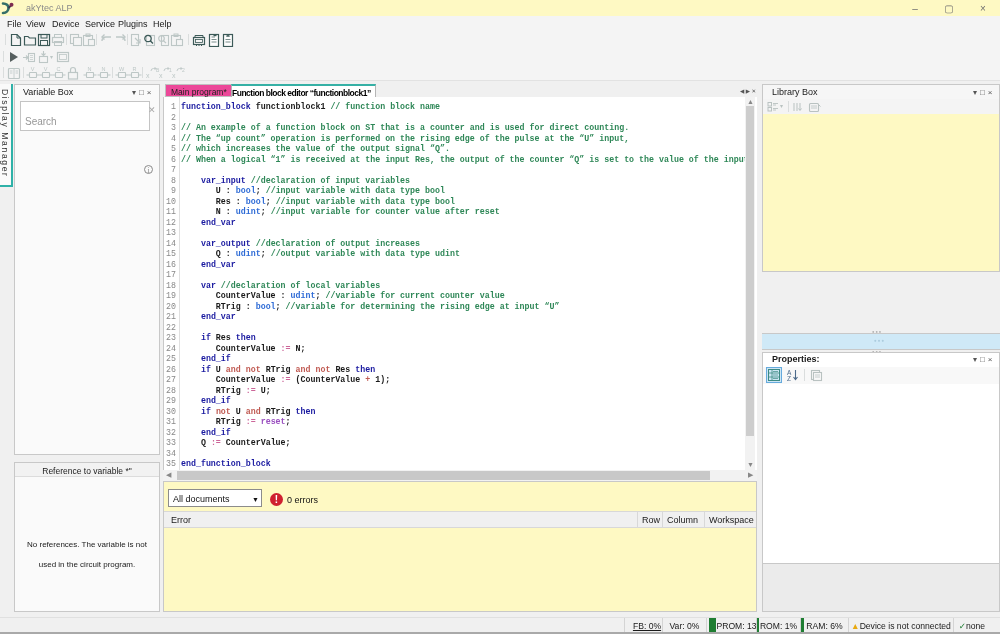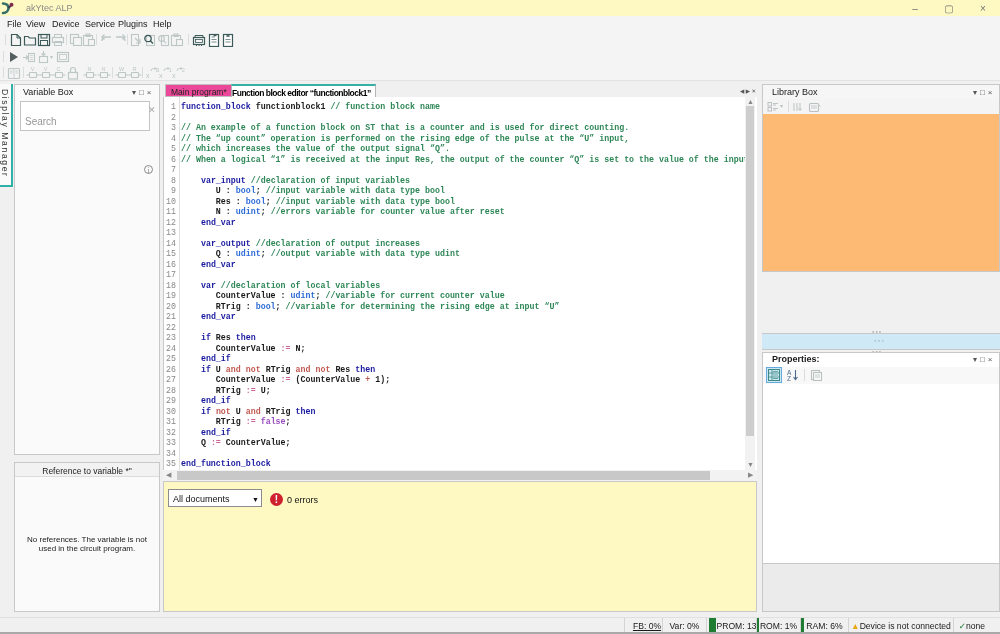--- a/index.html
+++ b/index.html
@@ -26,21 +26,21 @@
 
 #varbox { left:14px; top:84px; width:146px; height:371px; background:#fafafa; border:1px solid #c8c8c8; }
 .ptitle { position:absolute; font-size:9px; color:#1a1a1a; }
 .picons { position:absolute; font-size:8px; color:#555; letter-spacing:3px; }
 #searchbox { position:absolute; left:5px; top:16px; width:130px; height:18px; background:#ffffff; border:1px solid #c4c4c4; font-size:10px; color:#979797; padding:14px 4px; }
 #searchx { position:absolute; left:133px; top:20px; font-size:9px; color:#aaa; }
 #infoi { position:absolute; left:129px; top:80px; width:9px; height:9px; border:1px solid #8a8a8a; border-radius:50%; color:#8a8a8a; font-size:8px; line-height:9px; text-align:center; font-family:"Liberation Serif",serif; }
 
 #refpanel { left:14px; top:462px; width:146px; height:150px; background:#fafafa; border:1px solid #c8c8c8; }
 #refhead { position:absolute; left:0; top:0; width:100%; height:14px; background:#f2f2f2; border-bottom:1px solid #dcdcdc; text-align:center; font-size:8.5px; color:#1a1a1a; padding-top:3px; }
-#reftext { position:absolute; left:3px; top:72px; width:138px; text-align:center; font-size:8px; color:#1a1a1a; line-height:9px; }
+#reftext { position:absolute; left:3px; top:72px; width:138px; text-align:center; font-size:8px; color:#1a1a1a; line-height:20px; }
 
 #tabbar { left:163px; top:84px; width:594px; height:13px; background:#f0f0f0; }
 #tab1 { position:absolute; left:2px; top:0px; height:13px; background:#ec4899; border:1px solid #c0c0c0; font-size:8.5px; color:#222; padding:2px 5px 0 5px; }
 #tab2 { position:absolute; left:68px; top:0px; height:14px; background:#ffffff; border:1px solid #b5b5b5; border-bottom:none; border-top:2px solid #35b0a5; font-size:8.5px; letter-spacing:-0.5px; font-weight:bold; color:#000; padding:2px 4px 0 0; }
 #tabarrows { position:absolute; right:1px; top:4px; font-size:5.5px; color:#555; }
 #editor { left:163px; top:97px; width:594px; height:373px; background:#ffffff; border-left:1px solid #c8c8c8; }
 #linenums { position:absolute; left:0; top:5px; width:12px; font-family:"Liberation Mono",monospace; font-size:8.3px; line-height:10.5px; color:#888888; text-align:right; white-space:pre; }
 #lndiv { position:absolute; left:15px; top:0; width:1px; height:373px; background:#e0e0e0; }
 #code { position:absolute; left:17px; top:5px; font-family:"Liberation Mono",monospace; font-size:8.3px; line-height:10.5px; font-weight:bold; color:#1a1a1a; white-space:pre; }
 .k { color:#1a1aa0; }
@@ -58,21 +58,21 @@
 
 #errarea { left:163px; top:481px; width:594px; height:131px; background:#fef9c3; border:1px solid #c8c8c8; }
 #combo { position:absolute; left:4px; top:7px; width:94px; height:18px; background:#ffffff; border:1px solid #8c8c8c; font-size:9px; color:#111; padding:4px 4px; }
 #comboarr { position:absolute; left:88px; top:14px; font-size:7px; color:#111; }
 #erricon { position:absolute; left:106px; top:11px; width:13px; height:13px; background:#cf2030; border-radius:50%; color:#fff; font-size:10px; font-weight:bold; text-align:center; line-height:13px; }
 #errcount { position:absolute; left:123px; top:13px; font-size:9px; color:#111; }
 #tblhead { position:absolute; left:0px; top:29px; width:592px; height:17px; background:#f0f0f0; border-top:1px solid #d8d8d8; border-bottom:1px solid #d8d8d8; font-size:9px; color:#1a1a1a; }
 .th { position:absolute; top:3px; }
 .thsep { position:absolute; top:0; width:1px; height:16px; background:#d8d8d8; }
 
-#libbox { left:762px; top:84px; width:238px; height:188px; background:#fdba74; border:1px solid #c8c8c8; }
+#libbox { left:762px; top:84px; width:238px; height:188px; background:#fef9c3; border:1px solid #c8c8c8; }
 #libhead { position:absolute; left:0; top:0; width:236px; height:14px; background:#f6f6f6; }
 #libtools { position:absolute; left:0; top:14px; width:236px; height:15px; background:#f4f4f4; }
 #blueband { left:762px; top:333px; width:238px; height:17px; background:#cfe9f7; border-top:1px solid #c8c8c8; border-bottom:1px solid #c8c8c8; }
 #propbox { left:762px; top:352px; width:238px; height:260px; background:#ffffff; border:1px solid #c8c8c8; }
 #proptools { position:absolute; left:0; top:14px; width:236px; height:17px; background:#f8f8f8; }
 #graybottom { left:762px; top:563px; width:238px; height:49px; background:#ebebeb; border:1px solid #c8c8c8; }
 
 #statusbar { left:0; top:617px; width:1000px; height:15px; background:#f0f0f0; border-top:1px solid #e0e0e0; font-size:8.6px; color:#1a1a1a; }
 #statusbtm { left:0; top:632px; width:1000px; height:2px; background:#a9a9a9; }
 .stseg { position:absolute; top:0; height:15px; border-left:1px solid #d4d4d4; text-align:center; padding-top:3px; overflow:hidden; white-space:nowrap; }
@@ -320,41 +320,41 @@
   <div id="code"><span class="k">function_block</span> functionblock1 <span class="c">// function block name</span>
 
 <span class="c">// An example of a function block on ST that is a counter and is used for direct counting.</span>
 <span class="c">// The “up count” operation is performed on the rising edge of the pulse at the “U” input,</span>
 <span class="c">// which increases the value of the output signal “Q”.</span>
 <span class="c">// When a logical “1” is received at the input Res, the output of the counter “Q” is set to the value of the input</span>
 
     <span class="k">var_input</span> <span class="c">//declaration of input variables</span>
        U : <span class="t">bool</span>; <span class="c">//input variable with data type bool</span>
        Res : <span class="t">bool</span>; <span class="c">//input variable with data type bool</span>
-       N : <span class="t">udint</span>; <span class="c">//errors variable for counter value after reset</span>
+       N : <span class="t">udint</span>; <span class="c">//input variable for counter value after reset</span>
     <span class="k">end_var</span>
 
     <span class="k">var_output</span> <span class="c">//declaration of output increases</span>
        Q : <span class="t">udint</span>; <span class="c">//output variable with data type udint</span>
     <span class="k">end_var</span>
 
     <span class="k">var</span> <span class="c">//declaration of local variables</span>
        CounterValue : <span class="t">udint</span>; <span class="c">//variable for current counter value</span>
        RTrig : <span class="t">bool</span>; <span class="c">//variable for determining the rising edge at input “U”</span>
     <span class="k">end_var</span>
 
     <span class="k">if</span> Res <span class="k">then</span>
        CounterValue <span class="a">:=</span> N;
     <span class="k">end_if</span>
     <span class="k">if</span> U <span class="o">and</span> <span class="o">not</span> RTrig <span class="o">and</span> <span class="o">not</span> Res <span class="k">then</span>
        CounterValue <span class="a">:=</span> (CounterValue <span class="o">+</span> 1);
        RTrig <span class="a">:=</span> U;
     <span class="k">end_if</span>
     <span class="k">if</span> <span class="o">not</span> U <span class="o">and</span> RTrig <span class="k">then</span>
-       RTrig <span class="a">:=</span> <span class="f">false</span>;
+       RTrig <span class="a">:=</span> <span class="f">reset</span>;
     <span class="k">end_if</span>
     Q <span class="a">:=</span> CounterValue;
 
 <span class="k">end_function_block</span></div>
   <div id="vsb">
       <span class="sbarrow" style="left:2px;top:1px;">▲</span>
       <div id="vsbthumb"></div>
       <span class="sbarrow" style="left:2px;top:364px;">▼</span>
     </div>
 </div>
@@ -362,20 +362,29 @@
     <span class="sbarrow" style="left:3px;">◀</span>
     <div id="hsbthumb"></div>
     <span class="sbarrow" style="left:585px;">▶</span>
   </div>
 
 <div class="abs" id="errarea">
   <div id="combo">All documents</div>
     <span id="comboarr">▼</span>
   <div id="erricon">!</div>
   <span id="errcount">0 errors</span>
+  <div id="tblhead">
+    <span class="th" style="left:7px;">Error</span>
+    <div class="thsep" style="left:473px;"></div>
+      <span class="th" style="left:478px;">Row</span>
+    <div class="thsep" style="left:498px;"></div>
+      <span class="th" style="left:503px;">Column</span>
+    <div class="thsep" style="left:540px;"></div>
+      <span class="th" style="left:545px;">Workspace</span>
+  </div>
 </div>
 
 <div class="abs" id="libbox">
   <div id="libhead"></div>
     <span class="ptitle" style="left:9px;top:2px;">Library Box</span>
   <span class="picons" style="left:210px;top:3px;">▾□×</span>
   <div id="libtools">
 <svg style="position:absolute;left:4px;top:2px" width="12" height="12" viewBox="0 0 12 12">
         <rect x="1" y="1.5" width="3.5" height="3.5" fill="none" stroke="#b9c2c1" stroke-width="1"></rect>
         <rect x="1" y="6.5" width="3.5" height="3.5" fill="none" stroke="#b9c2c1" stroke-width="1"></rect>

